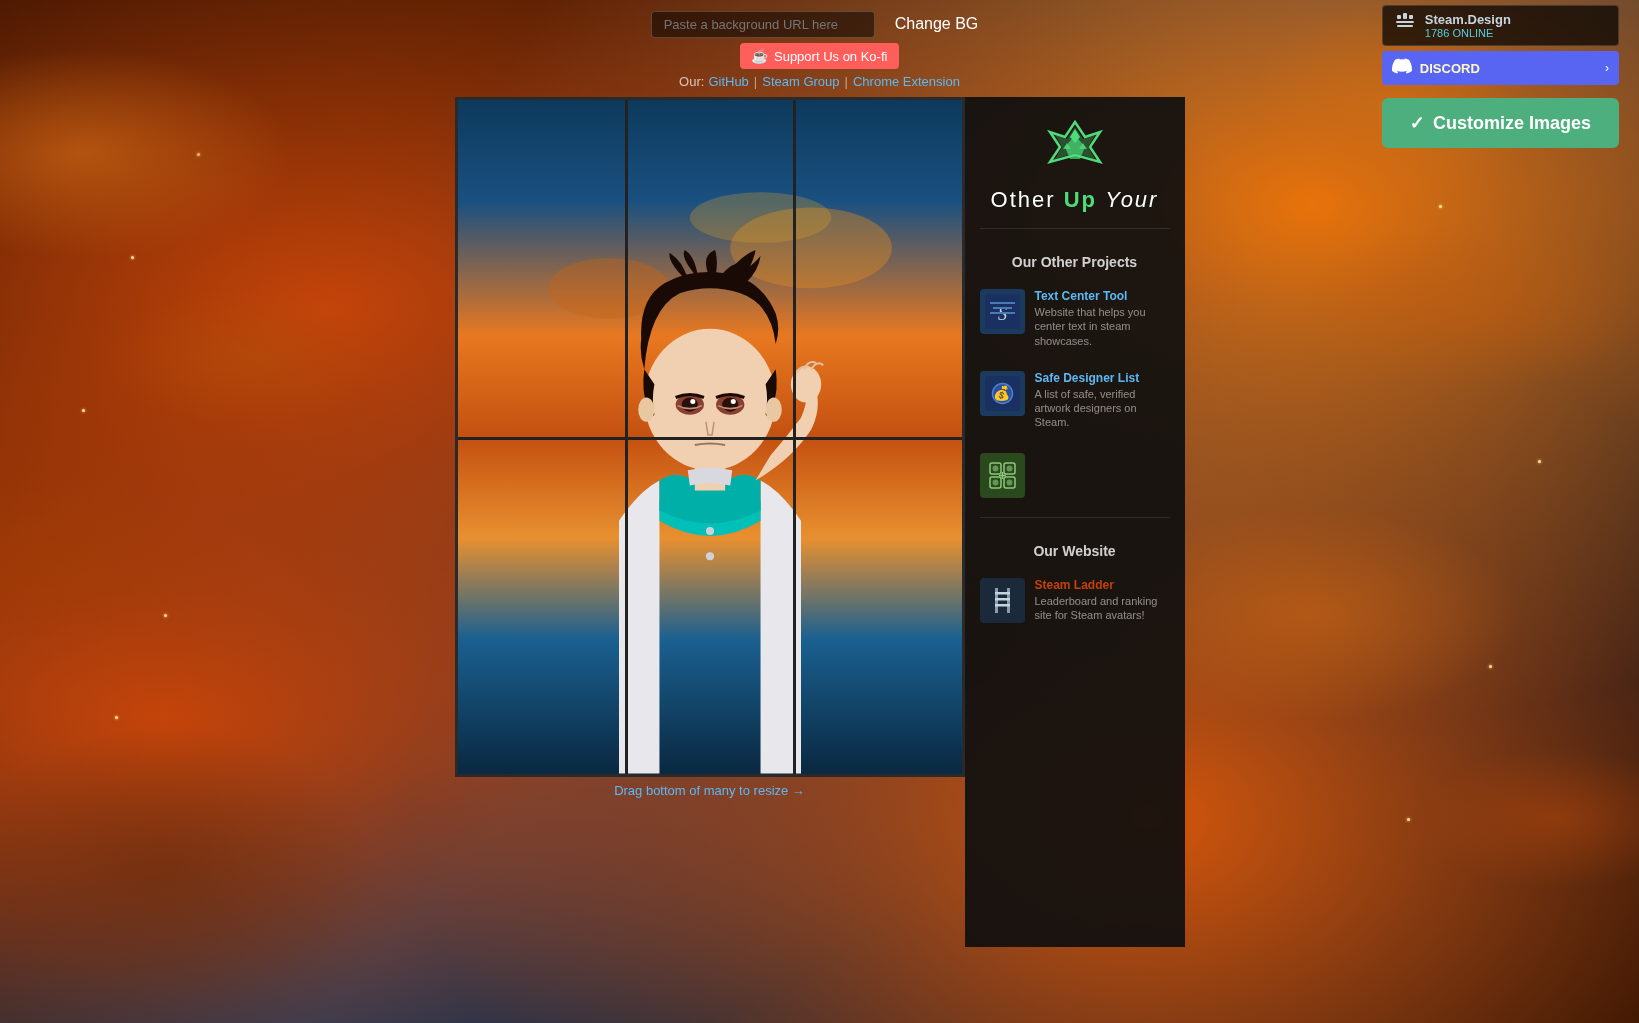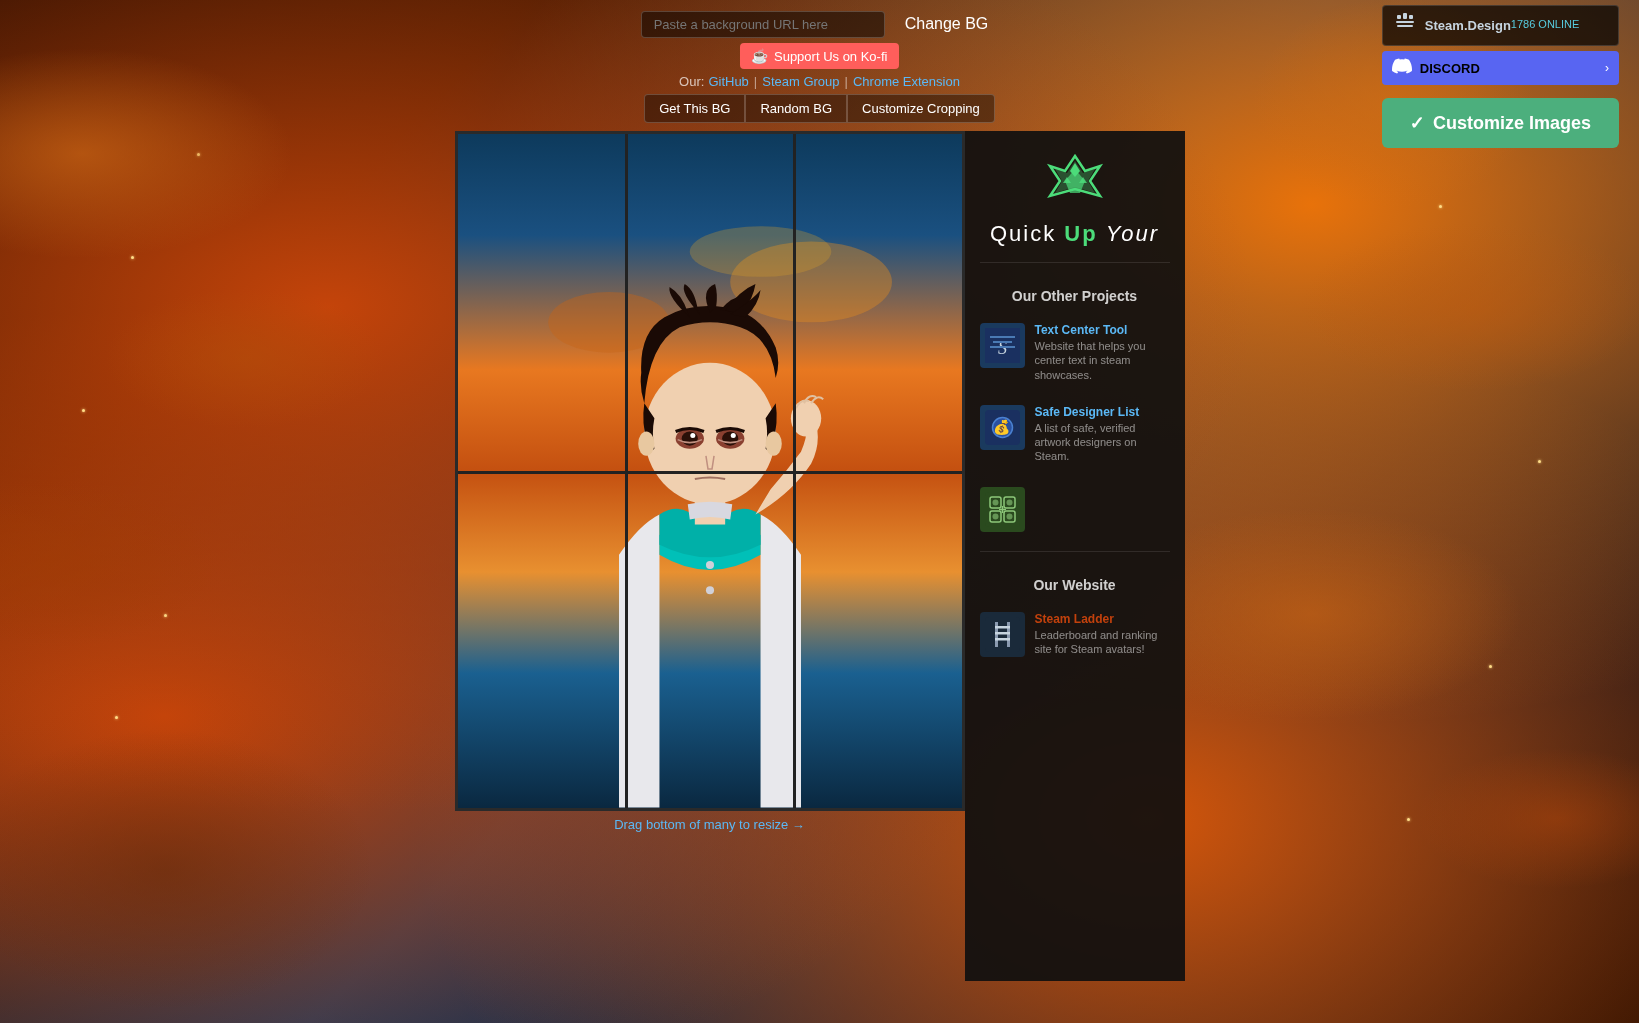--- a/index.html
+++ b/index.html
@@ -58,21 +58,21 @@
       gap: 10px;
     }
 
     .url-input {
       background: rgba(0,0,0,0.5);
       border: 1px solid rgba(255,255,255,0.2);
       color: rgba(255,255,255,0.4);
       padding: 5px 12px;
       border-radius: 4px;
       font-size: 13px;
-      width: 244px;
+      width: 224px;
       outline: none;
     }
 
     .change-bg-btn {
       background: transparent;
       border: none;
       color: white;
       font-size: 16px;
       cursor: pointer;
       padding: 5px 10px;
@@ -160,20 +160,21 @@
       min-width: 200px;
     }
 
     .steam-icon {
       font-size: 20px;
       color: #c6d4df;
     }
 
     .steam-info {
       display: flex;
+      flex-direction: column;
     }
 
     .steam-name {
       color: #c6d4df;
       font-size: 13px;
       font-weight: bold;
     }
 
     .steam-online {
       color: #57cbde;
@@ -190,21 +191,21 @@
       min-width: 200px;
       cursor: pointer;
     }
 
     .discord-icon {
       font-size: 16px;
       color: white;
     }
 
     .discord-text {
-      color: #000000;
+      color: #fef9c3;
       font-size: 13px;
       font-weight: bold;
     }
 
     .discord-arrow {
       margin-left: auto;
       color: white;
       font-size: 12px;
     }
 
@@ -533,25 +534,20 @@
 
       <div class="links-row">
         <span class="our-label">Our:</span>
         <span class="link-item">GitHub</span>
         <span class="separator">|</span>
         <span class="link-item">Steam Group</span>
         <span class="separator">|</span>
         <span class="link-item">Chrome Extension</span>
       </div>
 
-      <div class="action-btns-row">
-        <button class="action-btn">Get This BG</button>
-        <button class="action-btn">Random BG</button>
-        <button class="action-btn">Customize Cropping</button>
-      </div>
     </div>
 
     <div class="right-fixed">
 
       <div class="steam-badge">
         <div class="steam-icon">
           <svg width="24" height="24" viewBox="0 0 24 24" fill="#c6d4df">
             <rect x="4" y="4" width="4" height="4" rx="1"></rect>
             <rect x="10" y="2" width="4" height="6" rx="1"></rect>
             <rect x="16" y="4" width="4" height="4" rx="1"></rect>
@@ -664,21 +660,21 @@
         <svg class="level-up-icon" viewBox="0 0 60 60" xmlns="http://www.w3.org/2000/svg">
           <polygon points="30,5 40,20 55,15 45,30 55,45 30,38 5,45 15,30 5,15 20,20" fill="none" stroke="#4cdc7a" stroke-width="2.5"></polygon>
           <polygon points="30,10 38,22 50,18 43,30 50,42 30,36 10,42 17,30 10,18 22,22" fill="#4cdc7a" opacity="0.3"></polygon>
           <path d="M20 30 L30 18 L40 30 L35 42 L25 42Z" fill="#4cdc7a" opacity="0.7"></path>
           <path d="M25 20 L30 12 L35 20 L30 26Z" fill="#4cdc7a"></path>
           <path d="M18 32 L22 26 L26 32Z" fill="#4cdc7a" opacity="0.8"></path>
           <path d="M34 32 L38 26 L42 32Z" fill="#4cdc7a" opacity="0.8"></path>
         </svg>
 
         <div class="level-up-text">
-          <span>Quick</span>
+          <span>Other</span>
           <span class="up"> <span>Up</span></span>
           <span class="your"> <span>Your</span></span>
         </div>
       </div>
 
       <div class="divider"></div>
 
       <span class="section-title">Our Other Projects</span>
 
       <div class="project-item">

